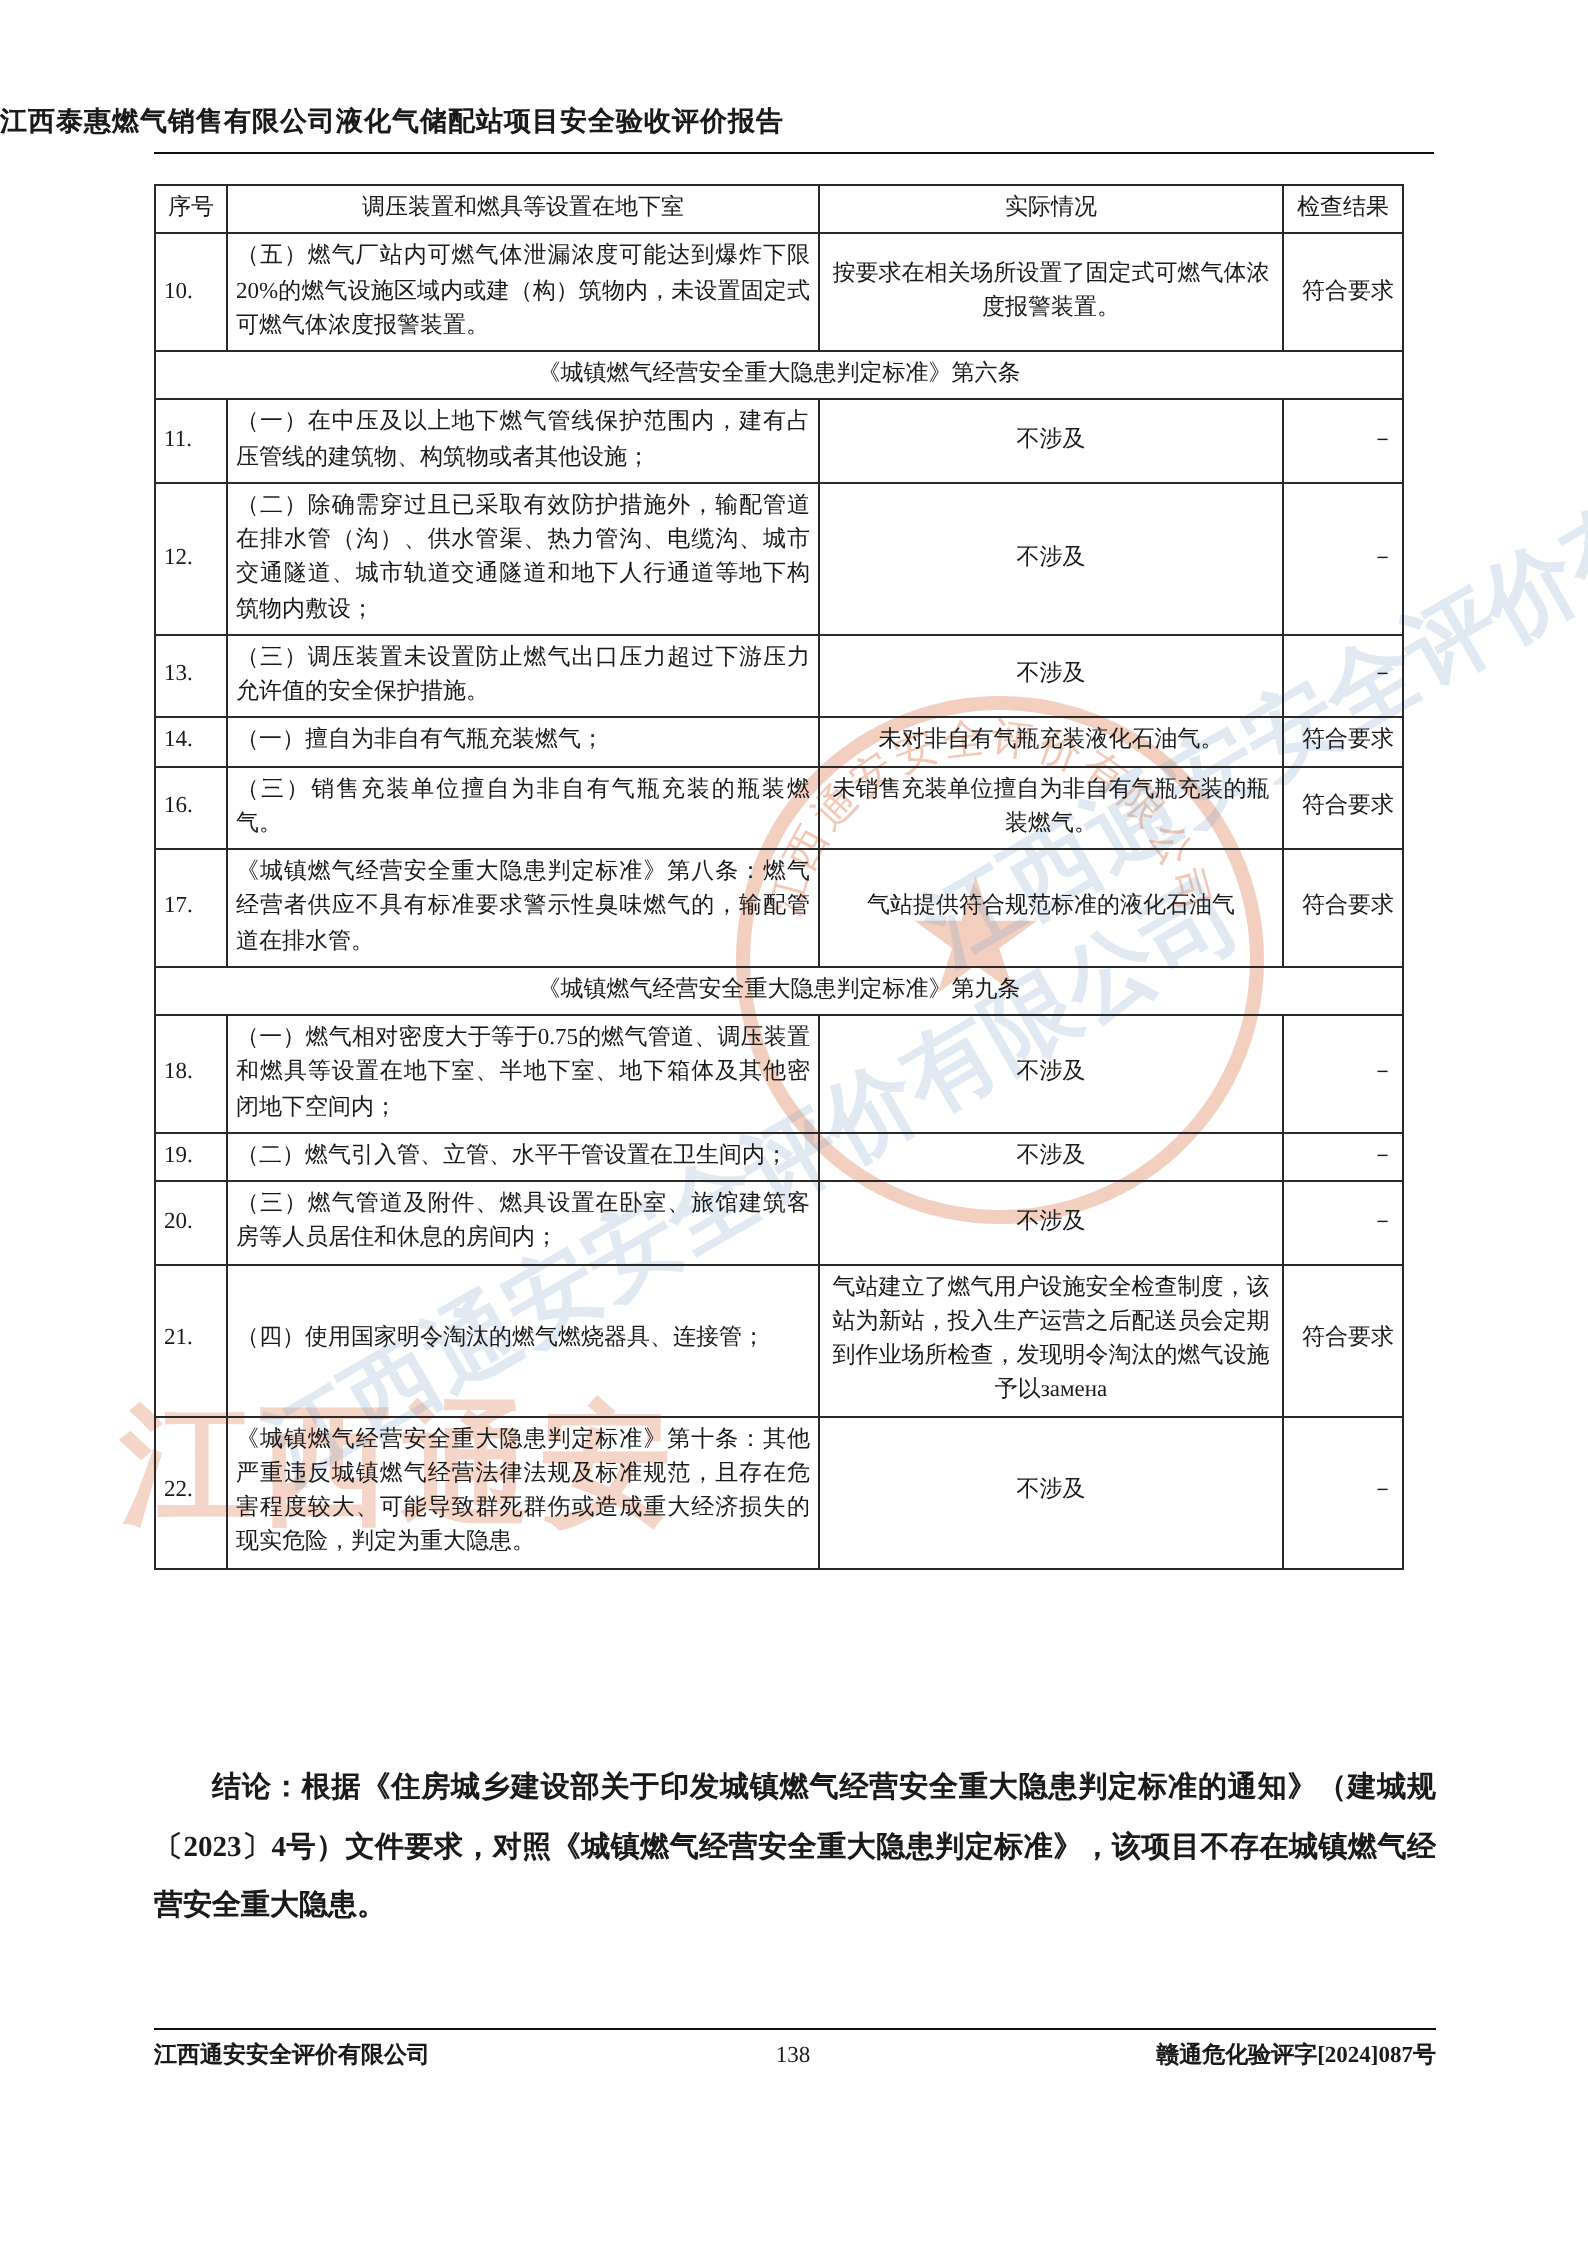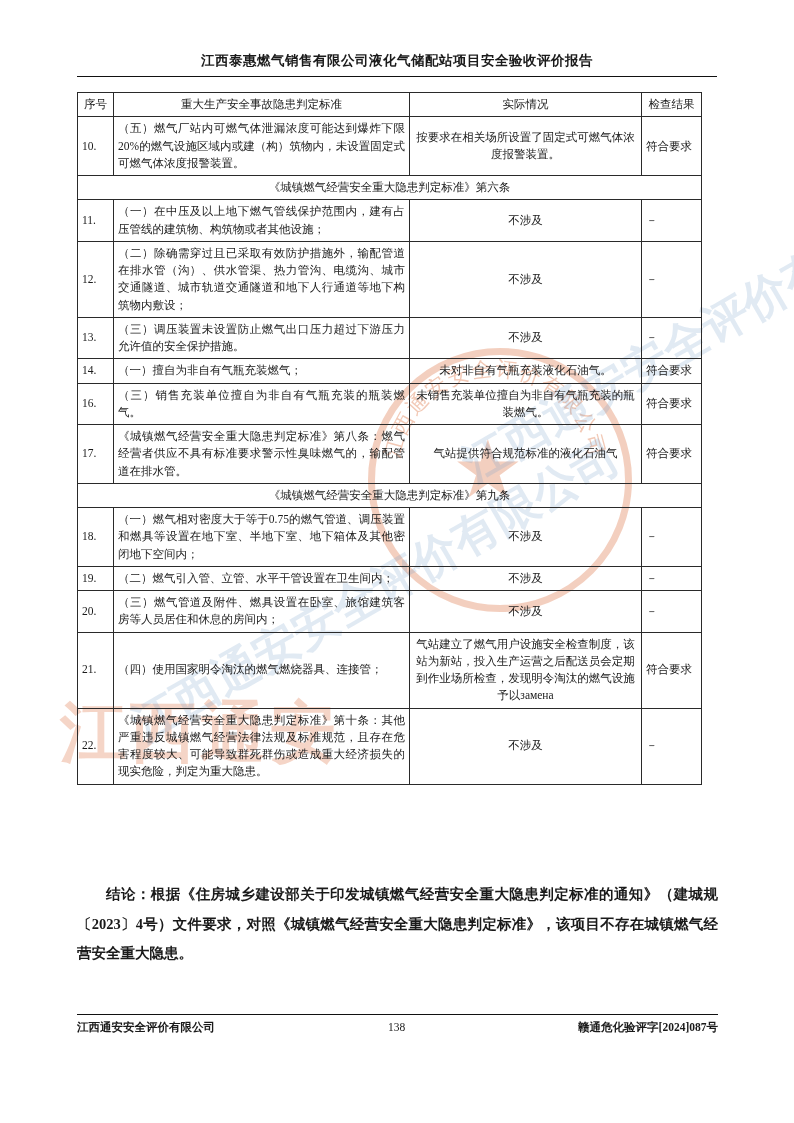--- a/index.html
+++ b/index.html
@@ -16,21 +16,20 @@
     box-sizing: border-box;
     font-family: "Liberation Serif", "DejaVu Serif", serif;
     color: #1a1a1a;
     overflow: hidden;
   }
   .header {
     position: absolute;
     top: 52px;
     left: 0;
     width: 794px;
-    text-align: center;
     font-size: 13.5px;
     font-weight: bold;
     letter-spacing: 0.5px;
   }
   .header-rule {
     position: absolute;
     top: 76px;
     left: 77px;
     width: 640px;
     height: 1px;
@@ -132,21 +131,21 @@
     text-align: center;
     font-weight: normal;
     padding: 5px 4px;
   }
   .section-row td {
     text-align: center;
     font-weight: normal;
     padding: 5px 4px;
   }
   .std-text { text-align: justify; text-justify: inter-ideograph; }
-  .dash { text-align: left; font-size: 12px; }
+  .dash { text-align: right; font-size: 12px; }
 
   .conclusion {
     position: absolute;
     left: 77px;
     top: 880px;
     width: 641px;
     font-size: 14.5px;
     line-height: 2.05;
     text-align: justify;
     text-justify: inter-ideograph;
@@ -207,21 +206,21 @@
     <table class="main">
       <colgroup>
         <col class="col-no">
           <col class="col-std">
           <col class="col-act">
           <col class="col-res">
       </colgroup>
       <thead>
         <tr>
           <td>序号</td>
-          <td>重大生产安全事故隐患判定标准</td>
+          <td>调压装置和燃具等设置在地下室</td>
           <td>实际情况</td>
           <td>检查结果</td>
         </tr>
       </thead>
       <tbody id="table-body">
           <tr>
             <td class="col-no">10.</td>
             <td class="std-text">（五）燃气厂站内可燃气体泄漏浓度可能达到爆炸下限20%的燃气设施区域内或建（构）筑物内，未设置固定式可燃气体浓度报警装置。</td>
             <td class="col-act">按要求在相关场所设置了固定式可燃气体浓度报警装置。</td>
             <td class="col-res dash">符合要求</td>

